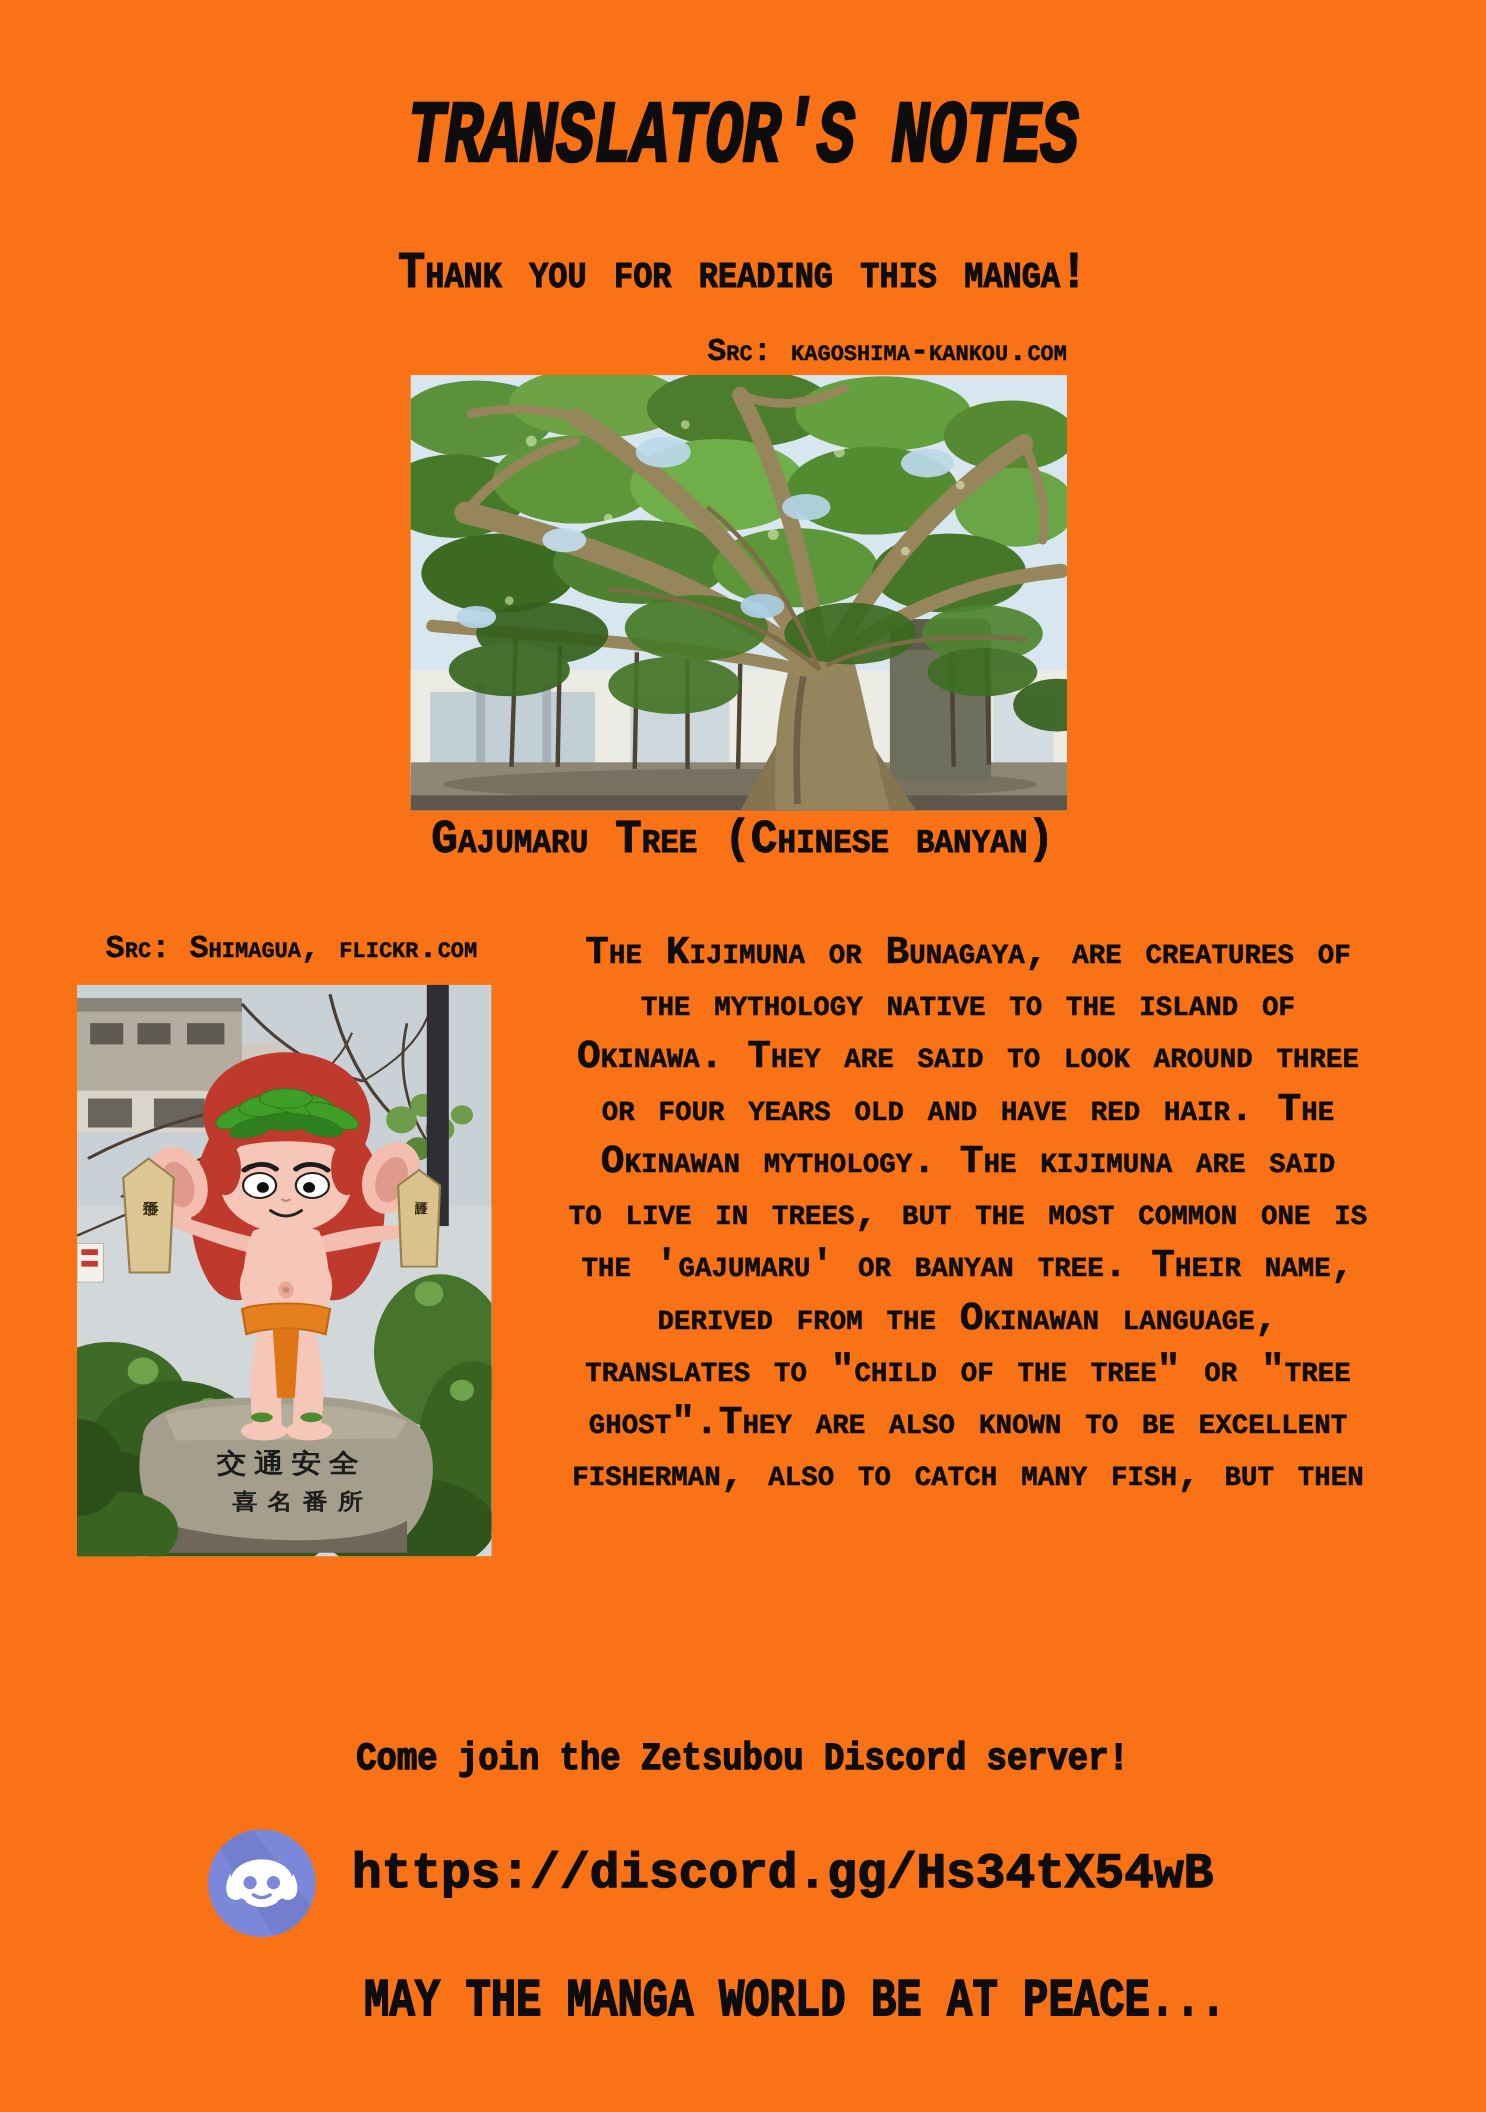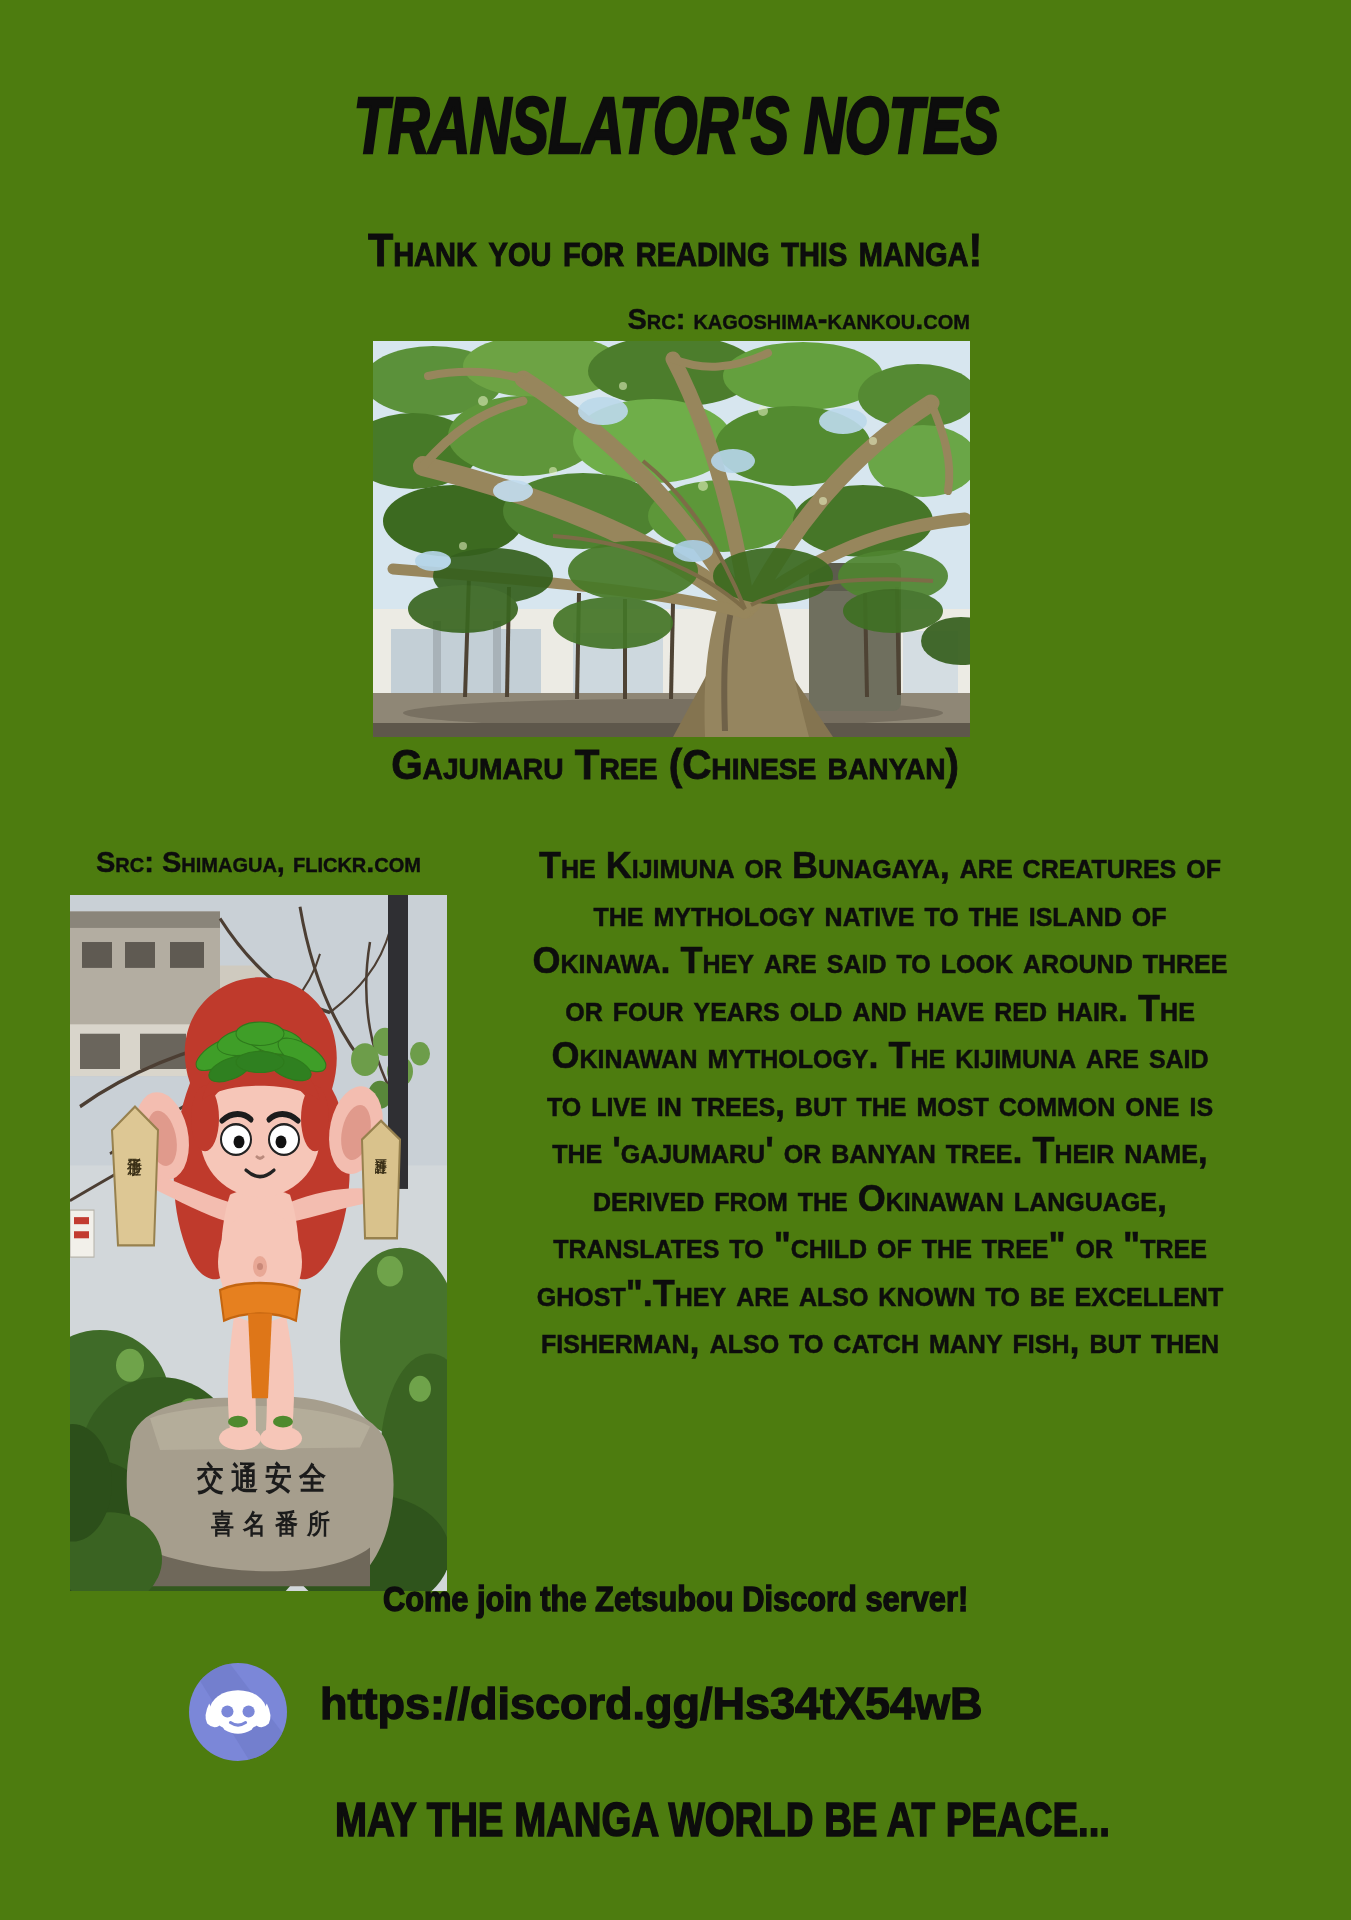--- a/index.html
+++ b/index.html
@@ -1,19 +1,19 @@
 <!DOCTYPE html>
 <html><head>
 <meta charset="utf-8">
 <style>
   html,body{margin:0;padding:0;background:#ffffff;}
   .page{
     position:relative;width:1351px;height:1920px;margin:0 auto;
-    background:#4d7c0f;overflow:hidden;color:#0d0d0d;
-    font-family:Liberation Sans, sans-serif;
+    background:#f97316;overflow:hidden;color:#0d0d0d;
+    font-family:Liberation Mono, monospace;
   }
   .abs{position:absolute;}
   .center{left:0;width:1351px;text-align:center;}
   .cond{display:inline-block;white-space:nowrap;}
 
   .title{top:76px;font-size:80px;font-weight:bold;font-style:italic;
          line-height:100px;-webkit-text-stroke:2.5px #0d0d0d;letter-spacing:-1px;}
   .title .cond{transform:scaleX(0.72);transform-origin:center;}
 
   .subtitle{top:222px;font-size:47px;font-weight:bold;font-variant:small-caps;
@@ -21,21 +21,21 @@
   .subtitle .cond{transform:scaleX(0.88);transform-origin:center;}
 
   .src{font-size:29px;font-weight:bold;font-variant:small-caps;letter-spacing:0;
        -webkit-text-stroke:0.4px #0d0d0d;white-space:nowrap;}
   .src-tree{top:303px;right:381px;text-align:right;}
   .src-statue{top:846px;left:96px;}
 
   .photo{position:absolute;overflow:hidden;}
   .photo svg{display:block;width:100%;height:100%;}
   .tree-photo{left:373px;top:341px;width:597px;height:396px;}
-  .statue-photo{left:70px;top:895px;width:377px;height:696px;}
+  .statue-photo{left:70px;top:895px;width:377px;height:520px;}
 
   .caption{top:738px;font-size:43px;font-weight:bold;font-variant:small-caps;
            -webkit-text-stroke:0.8px #0d0d0d;line-height:52px;}
   .caption .cond{transform:scaleX(0.94);transform-origin:center;}
 
   .para{left:440px;top:842px;width:880px;text-align:center;}
   .para .pline{font-size:36px;font-weight:bold;font-variant:small-caps;
                line-height:47.5px;white-space:nowrap;-webkit-text-stroke:0.5px #0d0d0d;}
 
   .discord-heading{top:1568px;font-size:35px;font-weight:bold;

